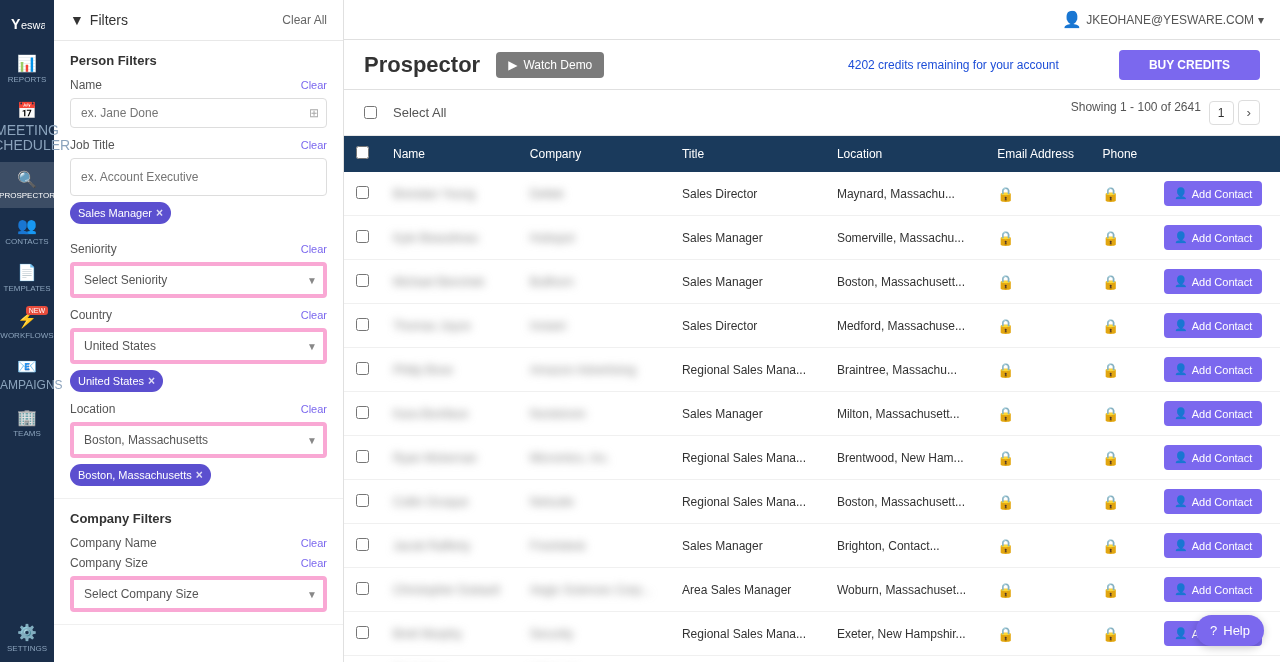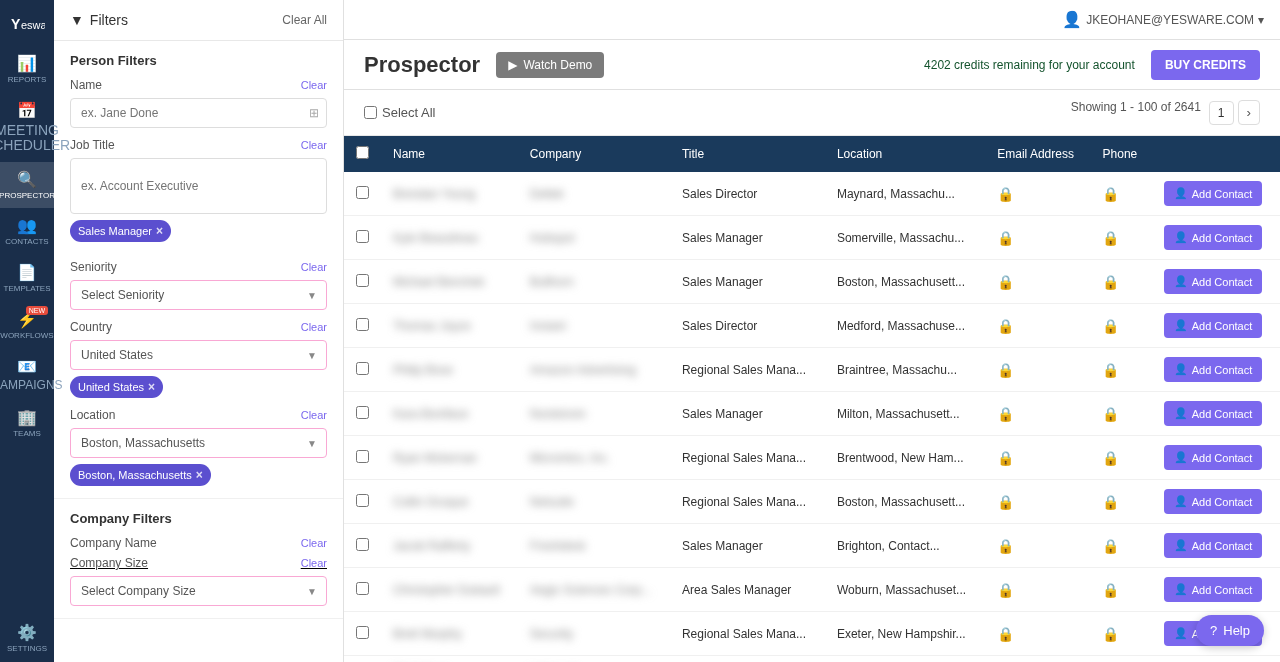--- a/index.html
+++ b/index.html
@@ -66,33 +66,33 @@
       justify-content: space-between;
       margin-bottom: 6px;
     }
     .filter-label-text { font-size: 12px; color: #555; font-weight: 500; }
     .clear-link { color: #7b68ee; font-size: 11px; cursor: pointer; }
 
     .filter-input {
       width: 100%;
       border: 1px solid #ddd;
       border-radius: 4px;
-      padding: 20px 10px;
+      padding: 11px 10px;
       font-size: 12px;
       color: #aaa;
       background: #fff;
       outline: none;
     }
     .select-wrapper {
       position: relative;
       width: 100%;
     }
     .select-wrapper select {
       width: 100%;
-      border: 1px solid #f9a8d4;
+      border: 4px solid #f9a8d4;
       border-radius: 4px;
       padding: 7px 30px 7px 10px;
       font-size: 12px;
       color: #555;
       background: #fff;
       appearance: none;
       cursor: pointer;
       outline: none;
     }
     .select-arrow {
@@ -171,30 +171,31 @@
       border-radius: 4px;
       padding: 6px 12px;
       font-size: 12px;
       cursor: pointer;
     }
     .header-right {
       display: flex;
       align-items: center;
       gap: 16px;
     }
-    .credits-text { font-size: 12px; color: #14532d; }
+    .credits-text { font-size: 12px; color: #1d4ed8; }
     .buy-credits-btn {
       background: #7b68ee;
       color: #fff;
       border: none;
       border-radius: 4px;
-      padding: 8px 14px;
+      padding: 8px 30px;
       font-size: 12px;
       font-weight: 600;
       cursor: pointer;
+      margin-left: 44px;
     }
 
     
     .global-topbar {
       background: #fff;
       border-bottom: 1px solid #e0e0e0;
       height: 40px;
       display: flex;
       align-items: center;
       justify-content: flex-end;
@@ -215,21 +216,21 @@
     }
 
     .table-toolbar {
       background: #fff;
       padding: 10px 20px;
       display: flex;
       align-items: center;
       justify-content: space-between;
       border-bottom: 1px solid #e8e8e8;
     }
-    .select-all-wrapper { display: flex; align-items: center; gap: 5px; font-size: 13px; color: #555; }
+    .select-all-wrapper { display: flex; align-items: center; gap: 16px; font-size: 13px; color: #555; }
     .showing-text { font-size: 12px; color: #555; }
     .pagination {
       display: flex;
       align-items: center;
       gap: 4px;
     }
     .page-num {
       border: 1px solid #ddd;
       border-radius: 4px;
       padding: 4px 8px;
@@ -450,21 +451,21 @@
   <div class="filter-section">
     <div class="filter-section-title">Company Filters</div>
 
     
     <div class="filter-label">
       <span class="filter-label-text">Company Name</span>
       <a class="clear-link">Clear</a>
     </div>
 
     
-    <div class="filter-label" style="text-decoration:underline;">
+    <div class="filter-label" style="">
       <span class="filter-label-text">Company Size</span>
       <a class="clear-link">Clear</a>
     </div>
     <div class="select-wrapper">
       <select>
         <option value="">Select Company Size</option>
         <option>1-10</option>
         <option>11-50</option>
         <option>51-200</option>
         <option>201-500</option>

